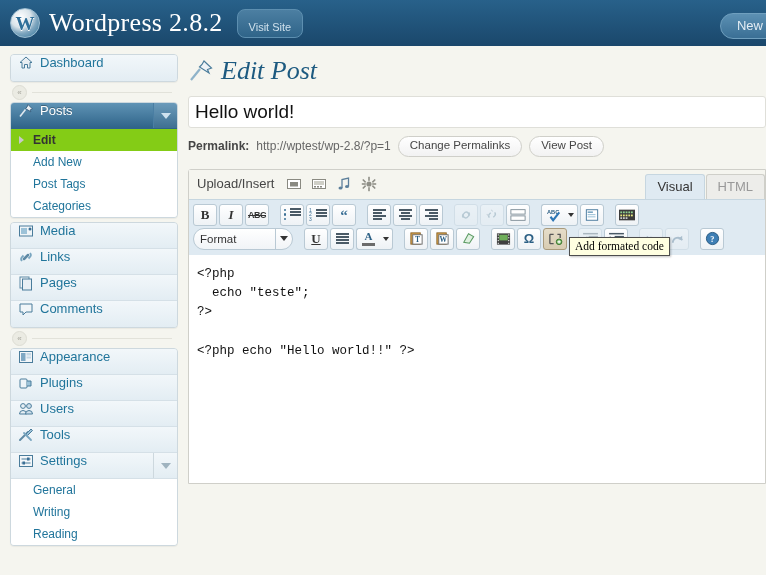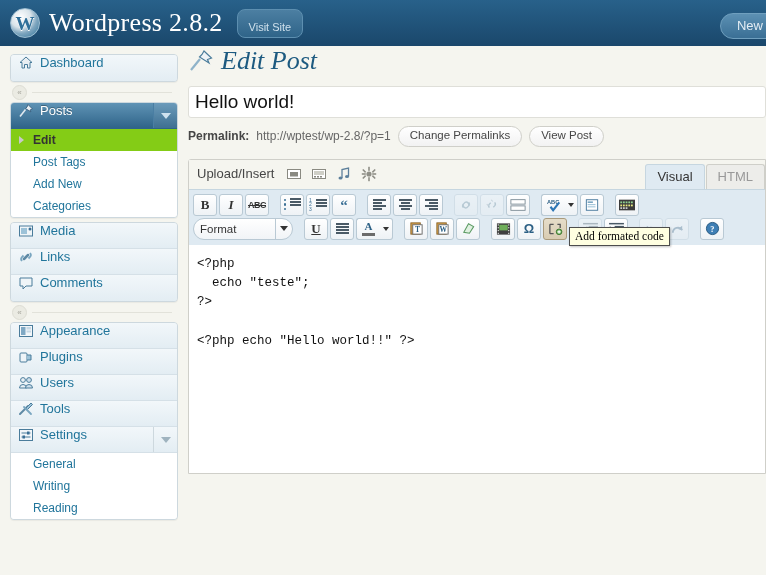--- a/index.html
+++ b/index.html
@@ -177,21 +177,21 @@
     font-size: 8px;
     line-height: 13px;
     text-align: center;
     cursor: pointer;
     z-index: 1;
   }
 
   
   #main {
     flex: 1 1 auto;
-    padding: 2px 0 0 10px;
+    padding: 12px 0 0 10px;
     overflow: hidden;
   }
   #page-head {
     display: flex;
     align-items: center;
     margin-bottom: 12px;
   }
   #pin-icon {
     width: 26px; height: 26px;
     margin-right: 7px;
@@ -441,22 +441,22 @@
               <line x1="7.5" y1="6.5" x2="2" y2="13.5" stroke="#dfe8ef" stroke-width="1.6"></line>
             </svg>
         </span>
         <span class="menu-label">Posts</span>
         <span class="arrow-box">
             <i class="caret"></i>
           </span>
       </div>
       <div class="submenu">
         <div class="subitem current">Edit</div>
+        <div class="subitem">Add New</div>
         <div class="subitem">Post Tags</div>
-        <div class="subitem">Add New</div>
         <div class="subitem">Categories</div>
       </div>
     </div>
 
     <div class="menu-group" style="margin-top:4px;">
       <div class="menu-top">
         <span class="m-icon">
           <svg width="16" height="16" viewBox="0 0 16 16">
               <rect x="1.5" y="3" width="13" height="10" fill="#f0f5f8" stroke="#4a7c9b"></rect>
               <rect x="3" y="5" width="6" height="6" fill="#9cc2d8"></rect>
@@ -467,20 +467,29 @@
       </div>
       <div class="menu-top">
         <span class="m-icon">
           <svg width="16" height="16" viewBox="0 0 16 16">
               <path d="M6 10 L10 6" stroke="#5f8aa5" stroke-width="2.5" stroke-linecap="round"></path>
               <path d="M4 12 a3 3 0 0 1 0-4 l1.5-1.5" stroke="#7aa6c0" stroke-width="1.8" fill="none"></path>
               <path d="M12 4 a3 3 0 0 1 0 4 l-1.5 1.5" stroke="#7aa6c0" stroke-width="1.8" fill="none"></path>
             </svg>
         </span>
         <span class="menu-label">Links</span>
+      </div>
+      <div class="menu-top">
+        <span class="m-icon">
+          <svg width="16" height="16" viewBox="0 0 16 16">
+              <rect x="2" y="2" width="9" height="11" fill="#f2f6f9" stroke="#5f8aa5"></rect>
+              <rect x="4.5" y="4" width="9" height="11" fill="#e8eff4" stroke="#4a7c9b"></rect>
+            </svg>
+        </span>
+        <span class="menu-label">Pages</span>
       </div>
       <div class="menu-top">
         <span class="m-icon">
           <svg width="16" height="16" viewBox="0 0 16 16">
               <path d="M2 3 h12 v8 h-6 l-3 3 v-3 h-3 z" fill="#f0f5f8" stroke="#4a7c9b"></path>
             </svg>
         </span>
         <span class="menu-label">Comments</span>
       </div>
     </div>

